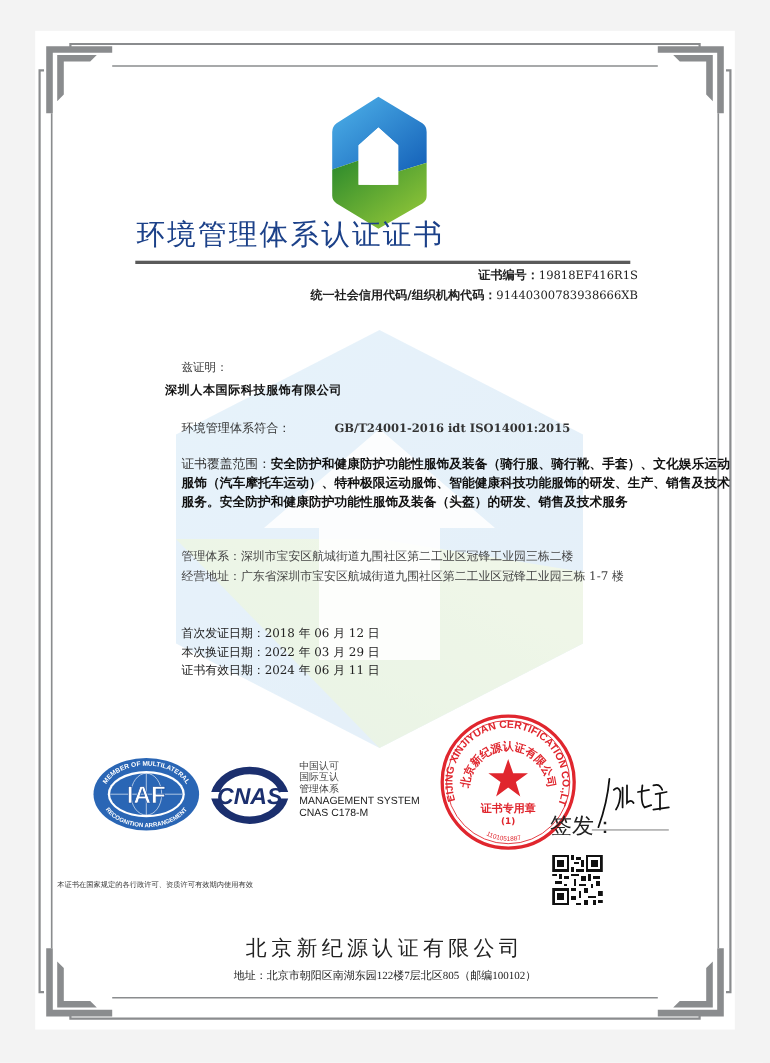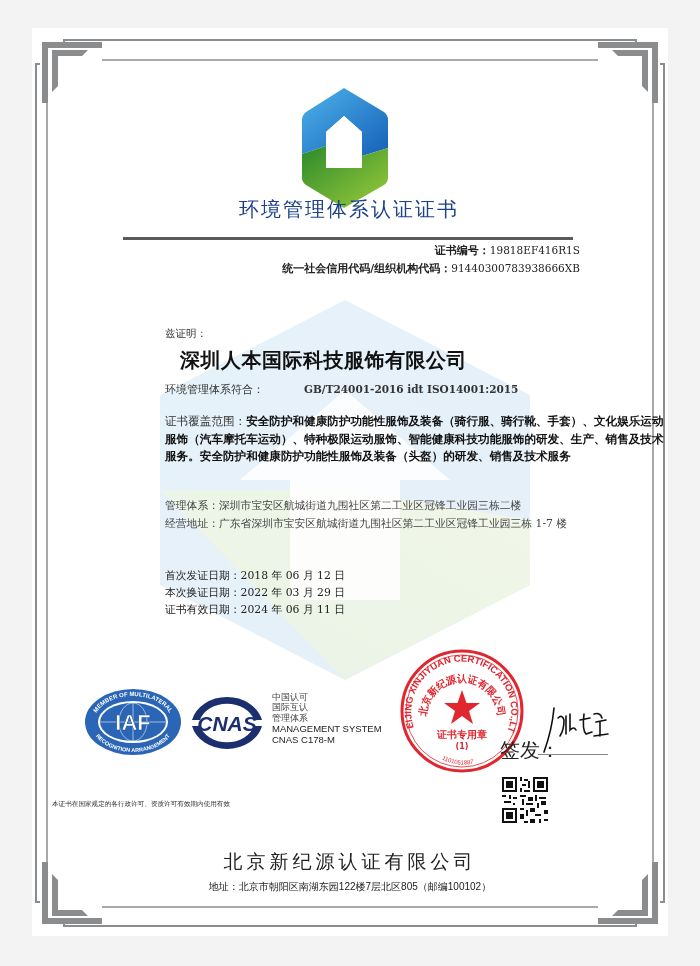--- a/index.html
+++ b/index.html
@@ -3,38 +3,38 @@
   <meta charset="utf-8">
   <style>
     * { box-sizing: border-box; margin: 0; padding: 0; }
     html, body { width: 700px; height: 966px; background: #f3f3f3; overflow: hidden; }
     body { position: relative; font-family: "DejaVu Serif", "Liberation Serif", serif; color: #222; }
     .paper { position: absolute; left: 32px; top: 28px; width: 636px; height: 908px; background: #ffffff; }
     .frame { position: absolute; left: 0; top: 0; width: 700px; height: 966px; pointer-events: none; }
     .abs { position: absolute; }
     .watermark { position: absolute; left: 160px; top: 300px; width: 370px; height: 380px; opacity: 0.55; }
     .logo { position: absolute; left: 300px; top: 86px; width: 88px; height: 124px; }
-    .title { position: absolute; left: 124px; top: 196px; width: 450px; text-align: center; font-family: "DejaVu Sans", "Liberation Sans", sans-serif; font-size: 20px; color: #1c4189; letter-spacing: 2px; }
+    .title { position: absolute; left: 124px; top: 196px; width: 450px; font-family: "DejaVu Sans", "Liberation Sans", sans-serif; font-size: 26px; color: #1c4189; letter-spacing: 2px; }
     .title-rule { position: absolute; left: 123px; top: 237px; width: 450px; height: 3px; background: #5a5a5a; }
     .meta { position: absolute; right: 120px; font-size: 11px; color: #222; text-align: right; white-space: nowrap; }
     .meta .lbl { font-weight: bold; font-family: "DejaVu Sans", "Liberation Sans", sans-serif; }
     .meta .val { font-family: "DejaVu Serif", "Liberation Serif", serif; font-size: 10.5px; }
     .txt { position: absolute; left: 165px; white-space: nowrap; font-size: 11px; color: #333; }
-    .company { position: absolute; left: 180px; top: 347px; font-family: "DejaVu Sans", "Liberation Sans", sans-serif; font-size: 20px; font-weight: bold; color: #111; letter-spacing: 0.5px; }
+    .company { position: absolute; left: 150px; top: 347px; font-family: "DejaVu Sans", "Liberation Sans", sans-serif; font-size: 11px; font-weight: bold; color: #111; letter-spacing: 0.5px; }
     .scope { position: absolute; left: 165px; top: 413px; width: 510px; font-family: "DejaVu Sans", "Liberation Sans", sans-serif; font-weight: bold; font-size: 11.6px; line-height: 17.5px; color: #111; }
     .scope .lbl { font-family: "DejaVu Serif", "Liberation Serif", serif; font-weight: normal; color: #333; }
     .addr { font-size: 10.8px; color: #444; }
     .dates { position: absolute; left: 165px; top: 567px; font-size: 10.8px; line-height: 17px; color: #222; }
     .accred-text { position: absolute; left: 272px; top: 692px; font-size: 9px; line-height: 10.3px; color: #444; }
     .accred-text .en { font-family: "Liberation Sans", "DejaVu Sans", sans-serif; font-size: 9.5px; line-height: 11px; color: #222; }
     .sign-label { position: absolute; left: 500px; top: 737px; font-family: "DejaVu Sans", "Liberation Sans", sans-serif; font-size: 20px; color: #222; }
     .sign-line { position: absolute; left: 538px; top: 754px; width: 70px; height: 1px; background: #888; }
     .notes { position: absolute; left: 52px; top: 799px; font-family: "DejaVu Sans", "Liberation Sans", sans-serif; font-size: 6.6px; line-height: 11px; color: #333; white-space: nowrap; }
     .issuer { position: absolute; left: 150px; top: 849px; width: 400px; text-align: center; font-family: "DejaVu Sans", "Liberation Sans", sans-serif; font-size: 19px; color: #222; letter-spacing: 4px; }
-    .issuer-addr { position: absolute; left: 150px; top: 880px; width: 400px; text-align: center; font-family: Liberation Sans, sans-serif; font-size: 10px; color: #222; }
+    .issuer-addr { position: absolute; left: 150px; top: 880px; width: 400px; text-align: center; font-family: Liberation Serif, serif; font-size: 10px; color: #222; }
     .qr { position: absolute; left: 502px; top: 777px; width: 46px; height: 46px; }
   </style>
 </head>
 <body>
 
 <div class="paper"></div>
 
 <svg class="frame" viewBox="0 0 700 966" xmlns="http://www.w3.org/2000/svg">
   <g fill="none" stroke="#8a8c8e">
 

